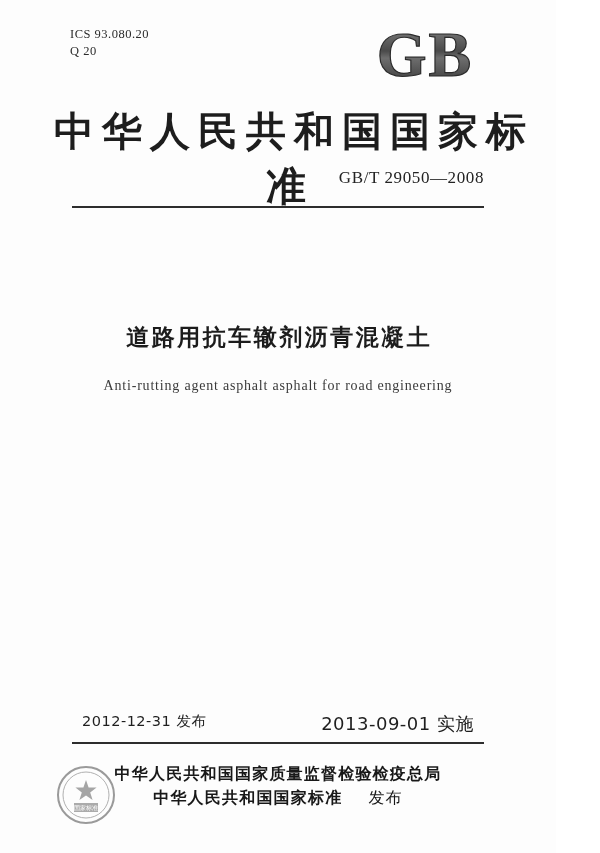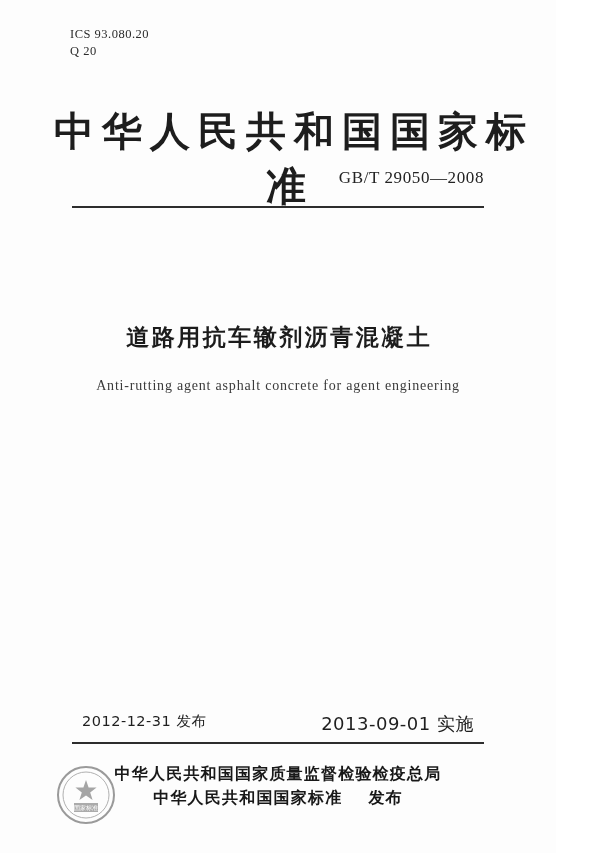--- a/index.html
+++ b/index.html
@@ -140,21 +140,21 @@
     letter-spacing: 1.2px;
     line-height: 1.5;
   }
   .publisher .line2 {
     font-size: 16px;
     font-weight: bold;
     letter-spacing: 1.2px;
     line-height: 1.5;
   }
   .publisher .line2 .pub-word {
-    font-weight: bold;
+    font-weight: normal;
     letter-spacing: 1.2px;
     margin-left: 26px;
     text-align: center;
   }
 
   
   .seal {
     position: absolute;
     left: 55px;
     top: 764px;
@@ -166,29 +166,42 @@
 </head>
 <body>
 
 <div class="page">
 
   <div class="ics-block">
     <div>ICS 93.080.20</div>
     <div>Q 20</div>
   </div>
 
+  <div class="gb-logo">
+    <svg width="150" height="72" viewBox="0 0 150 72" aria-hidden="true">
+      <defs>
+        <linearGradient id="gbgrad" x1="0" y1="0" x2="0" y2="1">
+          <stop offset="0%" stop-color="#8e8e8e"></stop>
+          <stop offset="45%" stop-color="#4a4a4a"></stop>
+          <stop offset="55%" stop-color="#6e6e6e"></stop>
+          <stop offset="100%" stop-color="#2f2f2f"></stop>
+        </linearGradient>
+      </defs>
+      <text x="75" y="58" text-anchor="middle" font-family="Liberation Serif, serif" font-size="64" font-weight="bold" letter-spacing="2" fill="url(#gbgrad)" stroke="#2b2b2b" stroke-width="1.2">GB</text>
+    </svg>
+  </div>
 
   <div class="national-title">中华人民共和国国家标准</div>
 
   <div class="std-number">GB/T 29050—2008</div>
 
   <div class="rule rule-top"></div>
 
   <div class="doc-title-cn">道路用抗车辙剂沥青混凝土</div>
-  <div class="doc-title-en">Anti-rutting agent asphalt concrete for agent engineering</div>
+  <div class="doc-title-en">Anti-rutting agent asphalt asphalt for road engineering</div>
 
   <div class="rule rule-bottom"></div>
 
   <div class="date-issue">2012-12-31 发布</div>
   <div class="date-impl">2013-09-01 实施</div>
 
   <div class="seal">
     <svg width="62" height="62" viewBox="0 0 62 62" aria-hidden="true">
       <circle cx="31" cy="31" r="28" fill="none" stroke="#9a9a9a" stroke-width="2"></circle>
       <circle cx="31" cy="31" r="23" fill="none" stroke="#b0b0b0" stroke-width="1"></circle>

